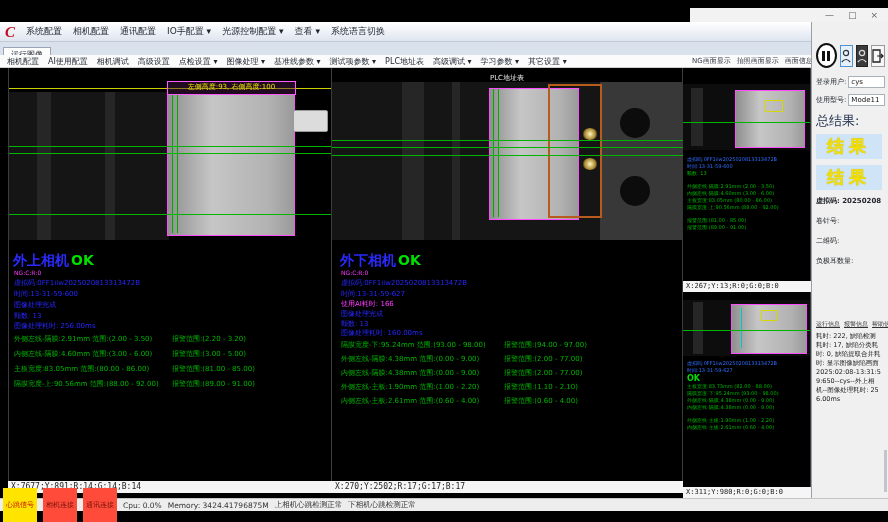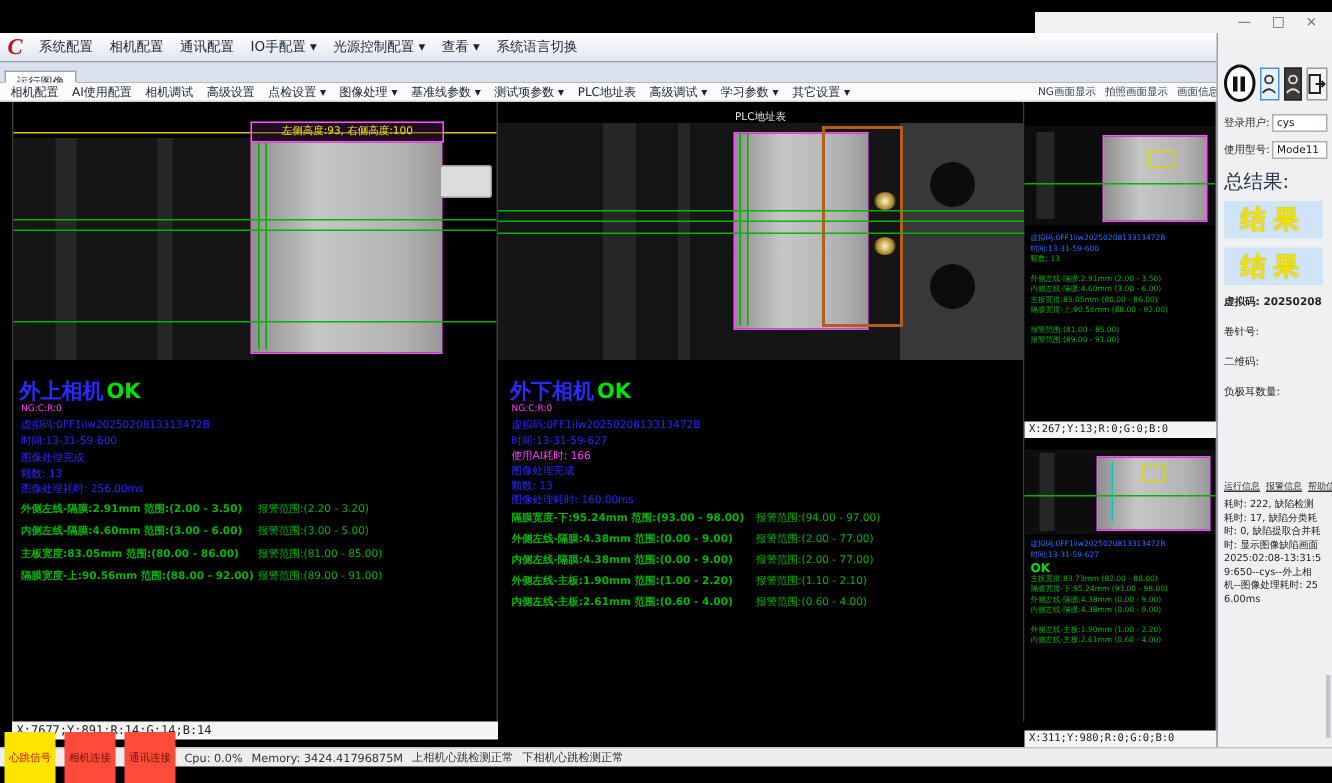--- a/index.html
+++ b/index.html
@@ -48,21 +48,21 @@
   .glow{background:radial-gradient(circle,#fff6bf 0%,#a8862e 55%,rgba(0,0,0,0) 75%);border-radius:50%;}
   .dark-circle{background:#0c0c0c;border-radius:50%;}
   
   .cam-title{font-size:14px;font-weight:bold;color:#2a2aff;white-space:nowrap;}
   .cam-title .ok{color:#00e000;margin-left:2px;}
   .ngline{font-size:6px;color:#ff3dff;}
   .bline{font-size:7px;color:#2727ff;white-space:nowrap;}
   .mgline{font-size:7px;color:#ff3dff;white-space:nowrap;}
   .mrow{display:flex;height:15px;align-items:flex-start;}
   .mrow-m{height:14px;}
-  .mval{font-size:7px;color:#00b400;white-space:nowrap;flex:0 0 158px;overflow:hidden;font-weight:bold;}
+  .mval{font-size:7px;color:#00b400;white-space:nowrap;flex:0 0 158px;overflow:hidden;}
   #panel-mid .mval{flex-basis:163px;}
   .malarm{font-size:7px;color:#00b400;white-space:nowrap;}
   
   .coordbar{position:absolute;background:#f5f5f5;color:#222;font-family:"DejaVu Sans Mono",monospace;
             font-size:8px;line-height:12px;padding-left:3px;box-sizing:border-box;}
   
   .sline{font-size:5px;line-height:7px;white-space:nowrap;overflow:hidden;}
   .sline.blue{color:#2f6dff;}
   .sline.green{color:#00b400;}
   .sok{font-size:8px;font-weight:bold;color:#00e000;}
@@ -232,20 +232,21 @@
       <div class="mrow mrow-m">
         <span class="mval">外侧左线-主板:1.90mm 范围:(1.00 - 2.20)</span>
         <span class="malarm">报警范围:(1.10 - 2.10)</span>
       </div>
       <div class="mrow mrow-m">
         <span class="mval">内侧左线-主板:2.61mm 范围:(0.60 - 4.00)</span>
         <span class="malarm">报警范围:(0.60 - 4.00)</span>
       </div>
     </div>
   </div>
+  <div class="coordbar" style="left:332px;top:481px;width:351px;height:12px;">X:270;Y:2502;R:17;G:17;B:17</div>
 
   <div class="panel" id="smallcol">
 
     <div class="abs" style="left:0;top:16px;width:127px;height:66px;background:#0d0d0d;">
       <div class="abs mstrip" style="left:8px;top:4px;width:12px;height:58px;"></div>
       <div class="abs product" style="left:52px;top:6px;width:68px;height:56px;"></div>
       <div class="abs" style="left:82px;top:16px;width:16px;height:10px;border:1px solid #d8d800;"></div>
       <div class="abs hline-g" style="left:0;top:38px;width:127px;"></div>
     </div>
     <div class="abs" style="left:4px;top:88px;width:120px;">

